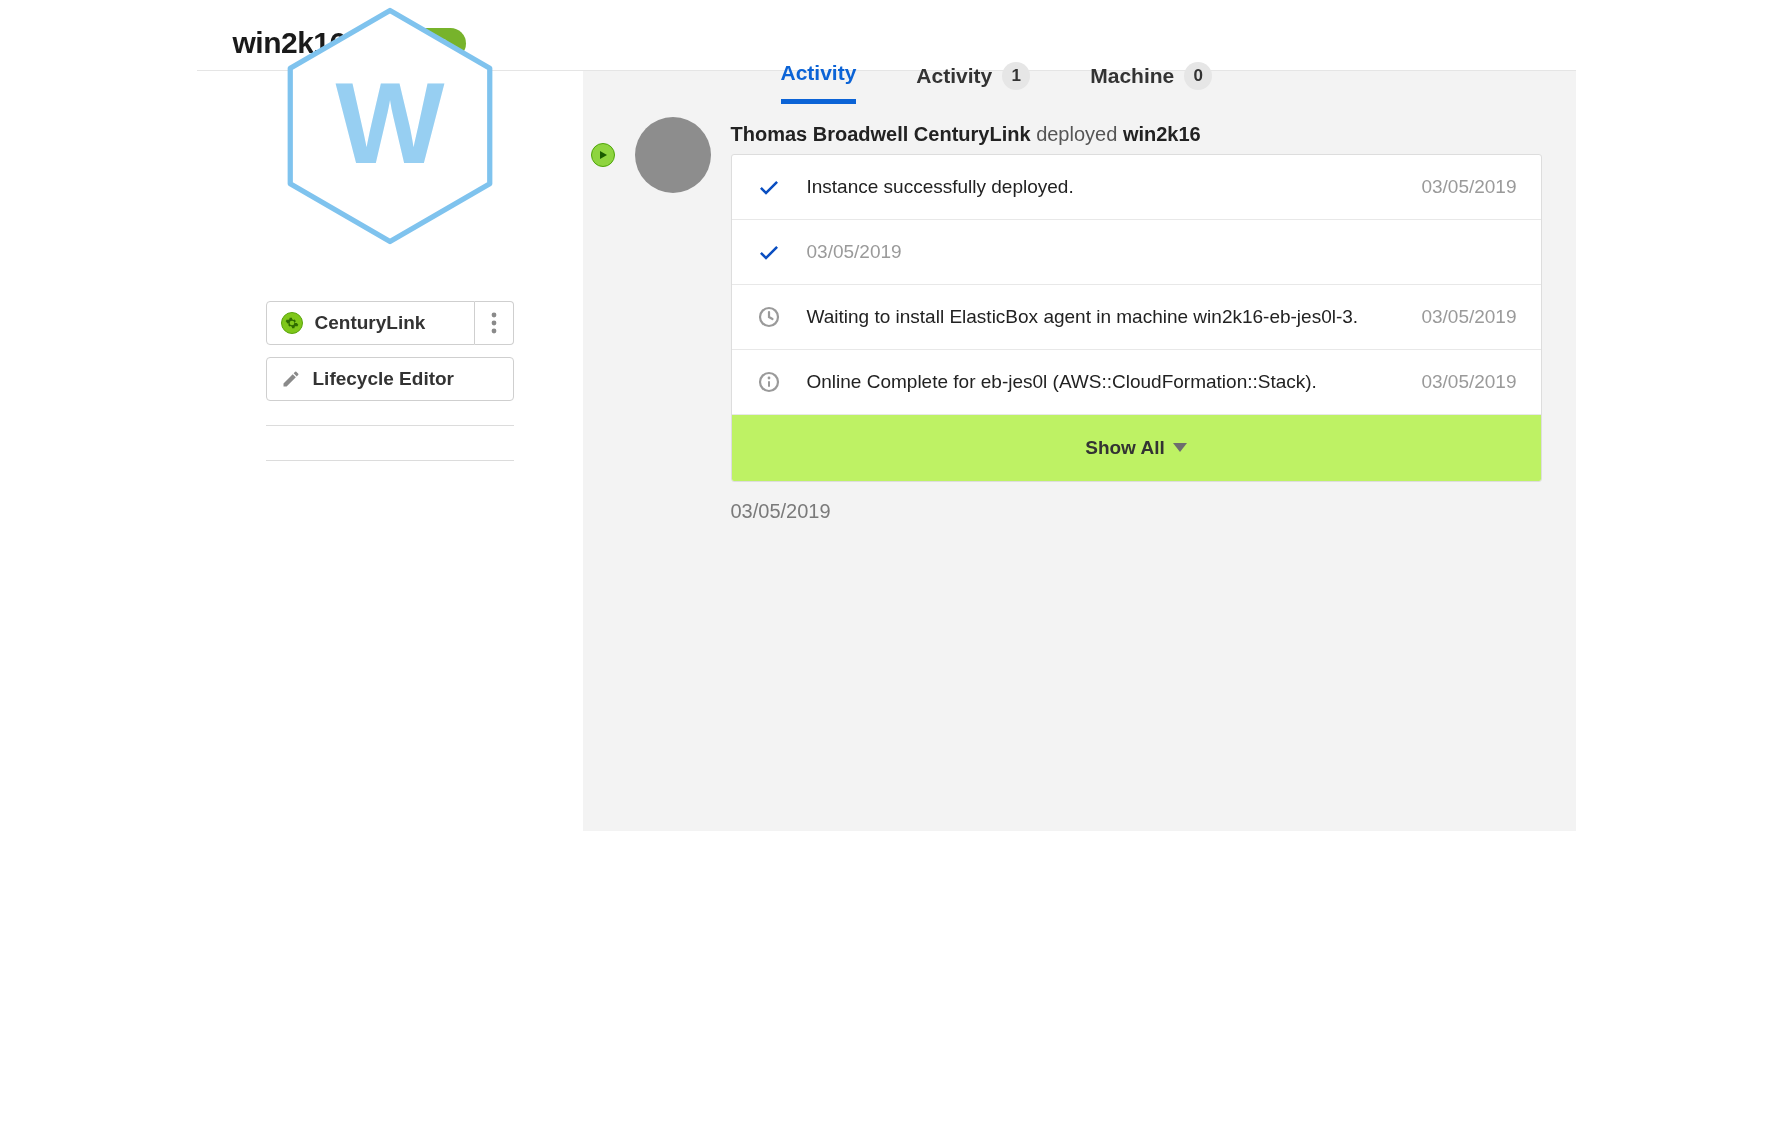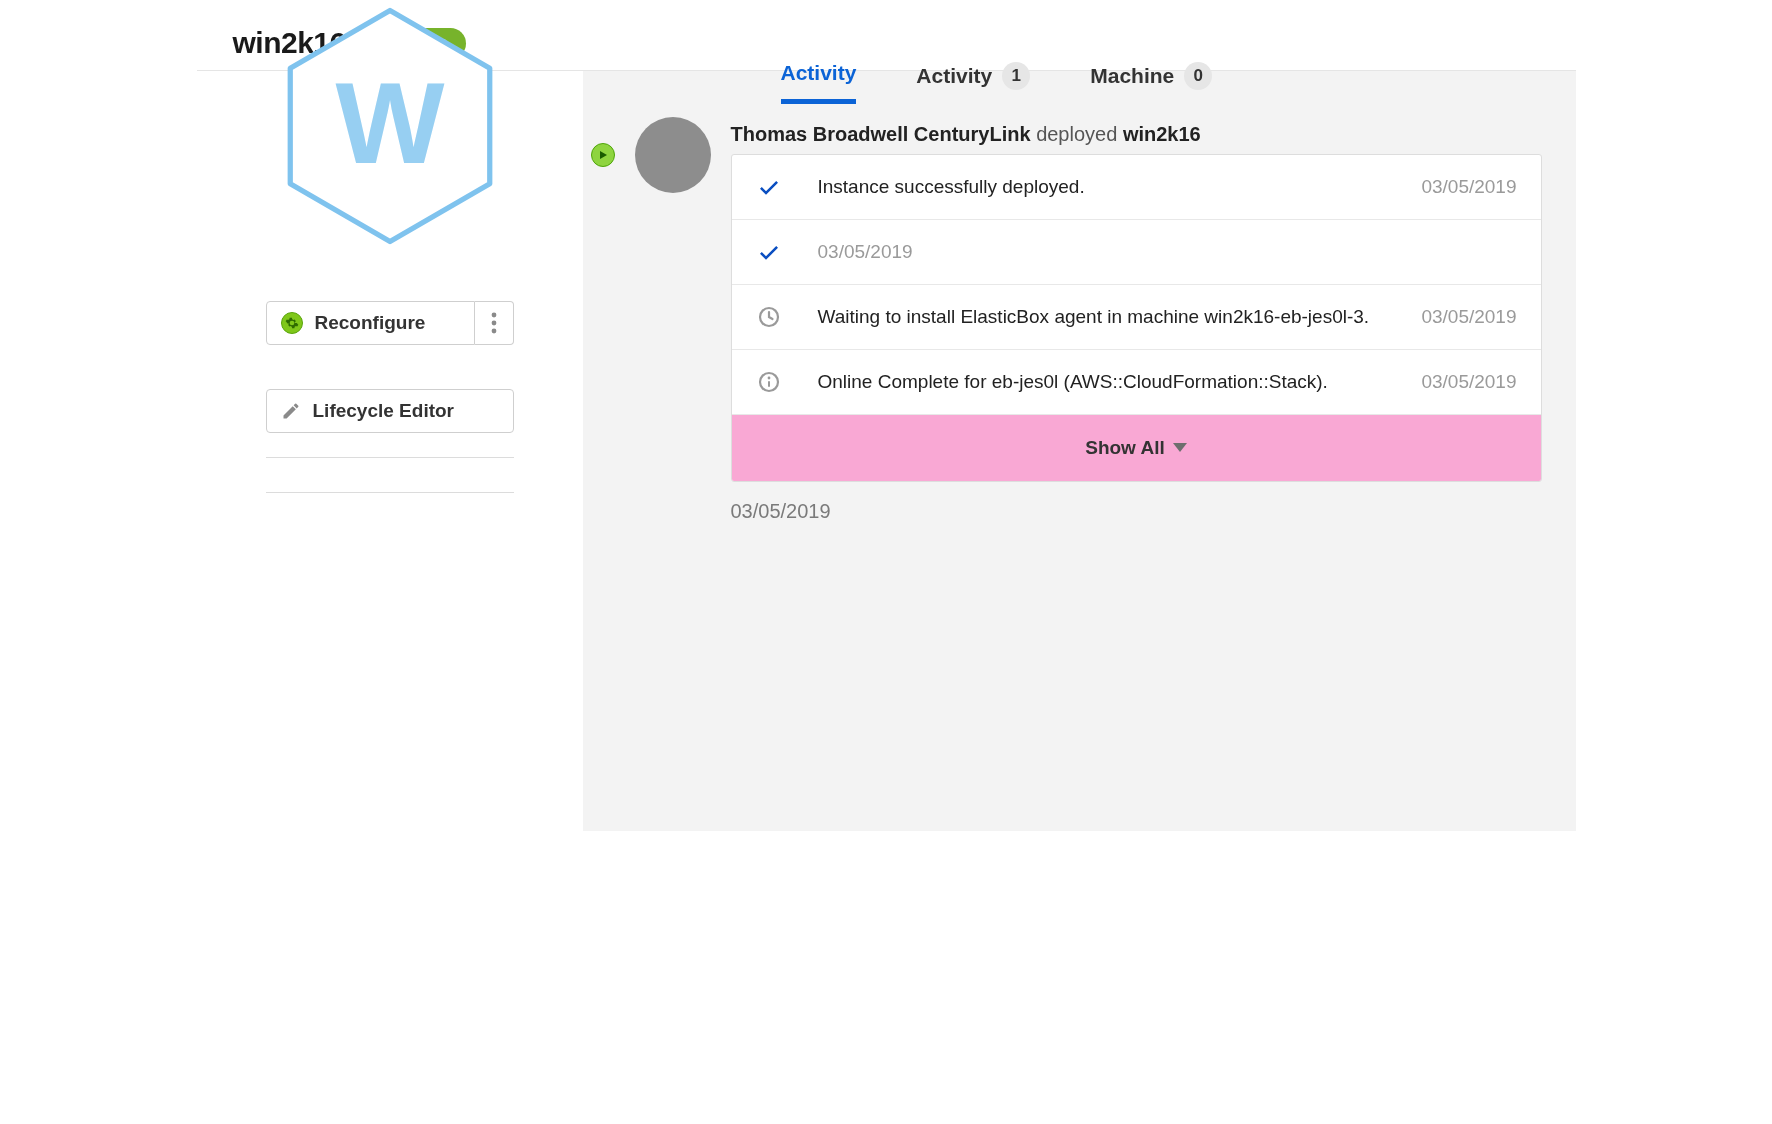--- a/index.html
+++ b/index.html
@@ -18,21 +18,21 @@
 
   .hexagon-wrap { position:absolute; top:-66px; }
   .hex-svg { width:210px; height:242px; display:block; }
   .hex-letter { font-family:inherit; font-weight:700; font-size:110px; fill:#97cff2; }
 
   .actions { margin-top:230px; width:248px; display:flex; flex-direction:column; gap:12px; }
   .btn-row { display:flex; }
   .btn { display:flex; align-items:center; gap:12px; border:1px solid #cfcfcf; background:#fff; padding:10px 14px; font-size:19px; font-weight:600; color:#333; cursor:pointer; border-radius:4px; }
   .btn-main { flex:1; border-top-right-radius:0; border-bottom-right-radius:0; }
   .btn-split { border-left:none; border-top-left-radius:0; border-bottom-left-radius:0; padding:10px 16px; }
-  .btn-full { width:100%;margin-top:32px; }
+  .btn-full { width:100%; }
   .icon-circle-green { width:22px; height:22px; border-radius:50%; background:#7fc71a; display:inline-flex; align-items:center; justify-content:center; border:1px solid #5aa50c;}
   .pencil { transform: rotate(0deg); }
   .sep { height:1px; background:#dcdcdc; width:248px; margin-top:24px;}
 
   
   .tabs-row { position:absolute; top:-42px; left:584px; display:flex; gap:60px; align-items:center;}
   .tab { font-size:21px; font-weight:700; color:#333; cursor:pointer; padding-bottom:14px; display:flex; align-items:center; gap:10px;margin-top:32px;}
   .tab.active { color:#0b63d6; border-bottom:5px solid #0b63d6; }
   .badge { display:inline-flex; align-items:center; justify-content:center; min-width:28px; height:28px; background:#e6e6e6; border-radius:999px; font-size:17px; font-weight:700; color:#333;}
 
@@ -41,26 +41,26 @@
   .activity-block { display:flex; align-items:flex-start; gap:20px; }
   .play-btn { width:24px; height:24px; border-radius:50%; background:#8ed43f; border:1px solid #4fa50a; display:flex; align-items:center; justify-content:center; margin-top:26px; margin-left:-2px; flex-shrink:0; }
   .avatar { width:76px; height:76px; border-radius:50%; background:#8d8d8d; flex-shrink:0; }
 
   .entry-col { flex:1; }
   .entry-head { font-size:20px; margin-top:6px; margin-bottom:8px; color:#222;}
   .entry-head .bold { font-weight:700; }
   .entry-head .light { color:#555; font-weight:400;}
 
   .card { background:#fff; border:1px solid #ddd; border-radius:3px; overflow:hidden; }
-  .row { display:flex; align-items:center; padding:20px 24px; border-bottom:1px solid #e8e8e8; gap:36px; font-size:19px; }
+  .row { display:flex; align-items:center; padding:20px 24px; border-bottom:1px solid #e8e8e8; gap:25px; font-size:19px; }
   .row:last-child { border-bottom:none; }
   .row .msg { flex:1; color:#222; }
   .row .date { color:#9a9a9a; font-size:19px; white-space:nowrap; }
   .row-icon { width:26px; flex-shrink:0; display:flex; justify-content:center;}
-  .showall-row { background:#f9a8d4; justify-content:center; font-weight:700; color:#333; gap:8px; padding:22px; cursor:pointer;}
+  .showall-row { background:#bef264; justify-content:center; font-weight:700; color:#333; gap:8px; padding:22px; cursor:pointer;}
   .footer-date { margin-top:18px; color:#7a7a7a; font-size:20px; }
 </style>
 </head>
 <body>
 
 <div class="page">
 
   <div class="header">
     <h1>win2k16</h1>
     <span class="status-pill">
@@ -94,21 +94,21 @@
       </div>
 
       <div class="actions">
         <div class="btn-row">
           <button class="btn btn-main">
             <span class="icon-circle-green">
               <svg width="14" height="14" viewBox="0 0 24 24">
                   <path fill="#2e6b00" d="M12 8a4 4 0 100 8 4 4 0 000-8zm9 4a7 7 0 01-.1 1.2l2 1.6-2 3.4-2.4-1a7 7 0 01-2 1.2l-.4 2.6h-4l-.4-2.6a7 7 0 01-2-1.2l-2.4 1-2-3.4 2-1.6A7 7 0 013 12a7 7 0 01.1-1.2L1.1 9.2l2-3.4 2.4 1a7 7 0 012-1.2L7.9 3h4l.4 2.6a7 7 0 012 1.2l2.4-1 2 3.4-2 1.6c.1.4.1.8.1 1.2z"></path>
                 </svg>
             </span>
-            <span>Reconfigure</span>
+            <span>CenturyLink</span>
           </button>
           <button class="btn btn-split">
             <svg width="6" height="22" viewBox="0 0 6 22">
               <circle cx="3" cy="3" r="2.4" fill="#8a8a8a"></circle>
                 <circle cx="3" cy="11" r="2.4" fill="#8a8a8a"></circle>
                 <circle cx="3" cy="19" r="2.4" fill="#8a8a8a"></circle>
             </svg>
           </button>
         </div>
         <button class="btn btn-full">

